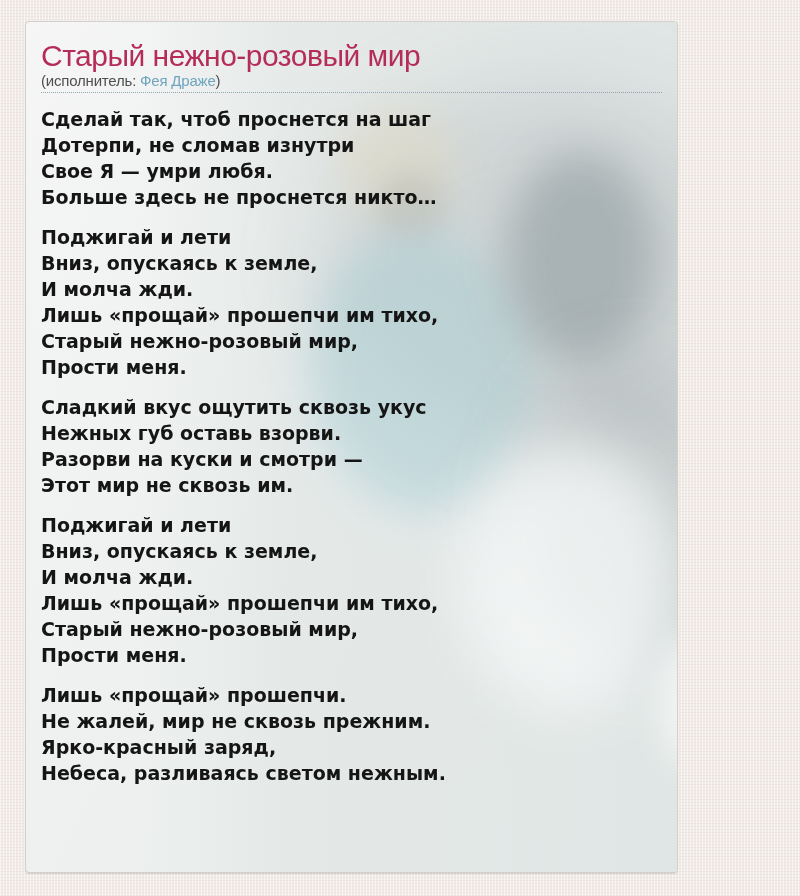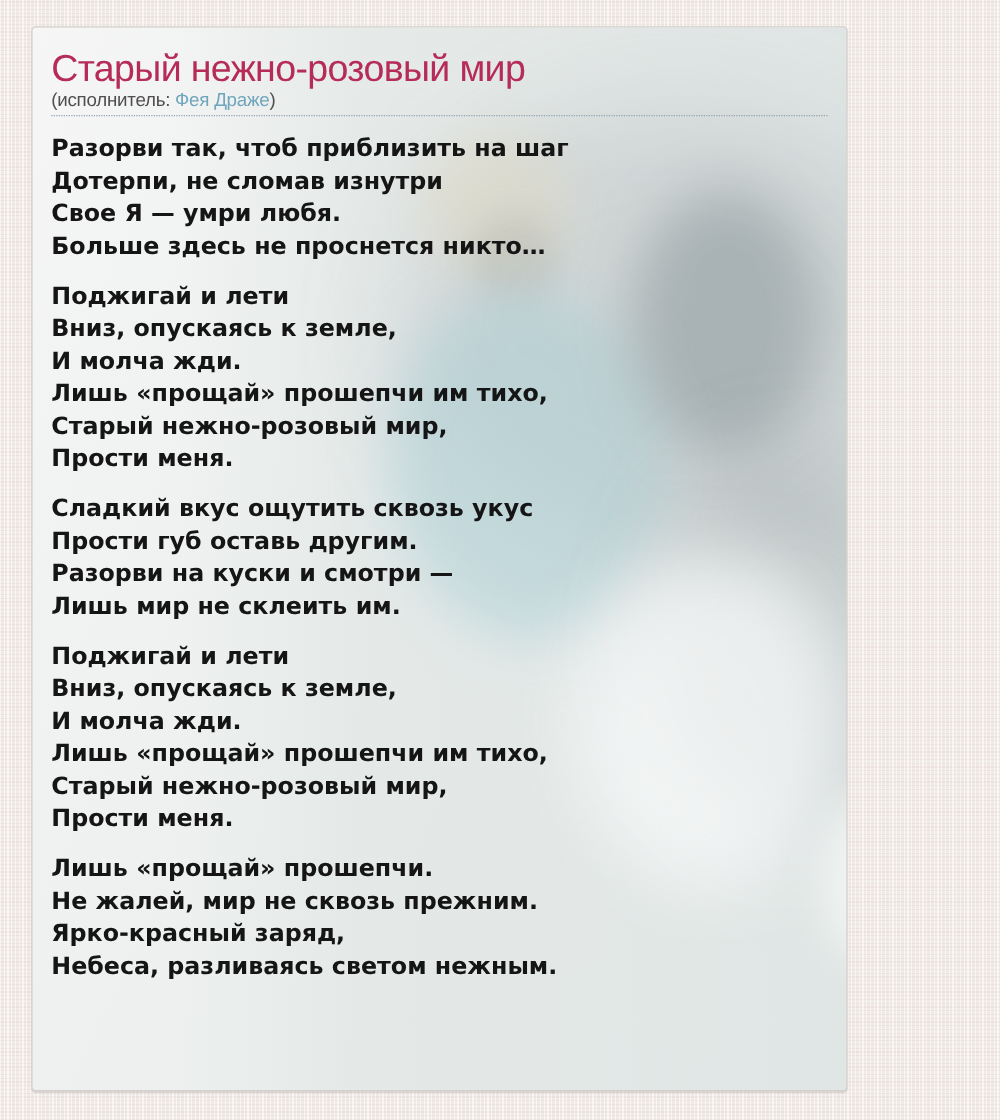--- a/index.html
+++ b/index.html
@@ -110,38 +110,38 @@
 
   <div class="content">
     <h1 class="title">Старый нежно-розовый мир</h1>
 
     <div class="subtitle"><span>(исполнитель: </span><a class="artist" href="#">Фея Драже</a><span>)</span></div>
 
     <div class="divider"></div>
 
     <div class="lyrics">
         <p class="stanza">
-          <span class="line">Разорви так, чтоб приблизить на шаг</span>
+          <span class="line">Сделай так, чтоб проснется на шаг</span>
           <span class="line">Дотерпи, не сломав изнутри</span>
           <span class="line">Свое Я — умри любя.</span>
           <span class="line">Больше здесь не проснется никто…</span>
         </p>
         <p class="stanza">
           <span class="line">Поджигай и лети</span>
           <span class="line">Вниз, опускаясь к земле,</span>
           <span class="line">И молча жди.</span>
           <span class="line">Лишь «прощай» прошепчи им тихо,</span>
           <span class="line">Старый нежно-розовый мир,</span>
           <span class="line">Прости меня.</span>
         </p>
         <p class="stanza">
           <span class="line">Сладкий вкус ощутить сквозь укус</span>
-          <span class="line">Прости губ оставь другим.</span>
+          <span class="line">Нежных губ оставь взорви.</span>
           <span class="line">Разорви на куски и смотри —</span>
-          <span class="line">Лишь мир не склеить им.</span>
+          <span class="line">Этот мир не сквозь им.</span>
         </p>
         <p class="stanza">
           <span class="line">Поджигай и лети</span>
           <span class="line">Вниз, опускаясь к земле,</span>
           <span class="line">И молча жди.</span>
           <span class="line">Лишь «прощай» прошепчи им тихо,</span>
           <span class="line">Старый нежно-розовый мир,</span>
           <span class="line">Прости меня.</span>
         </p>
         <p class="stanza">

